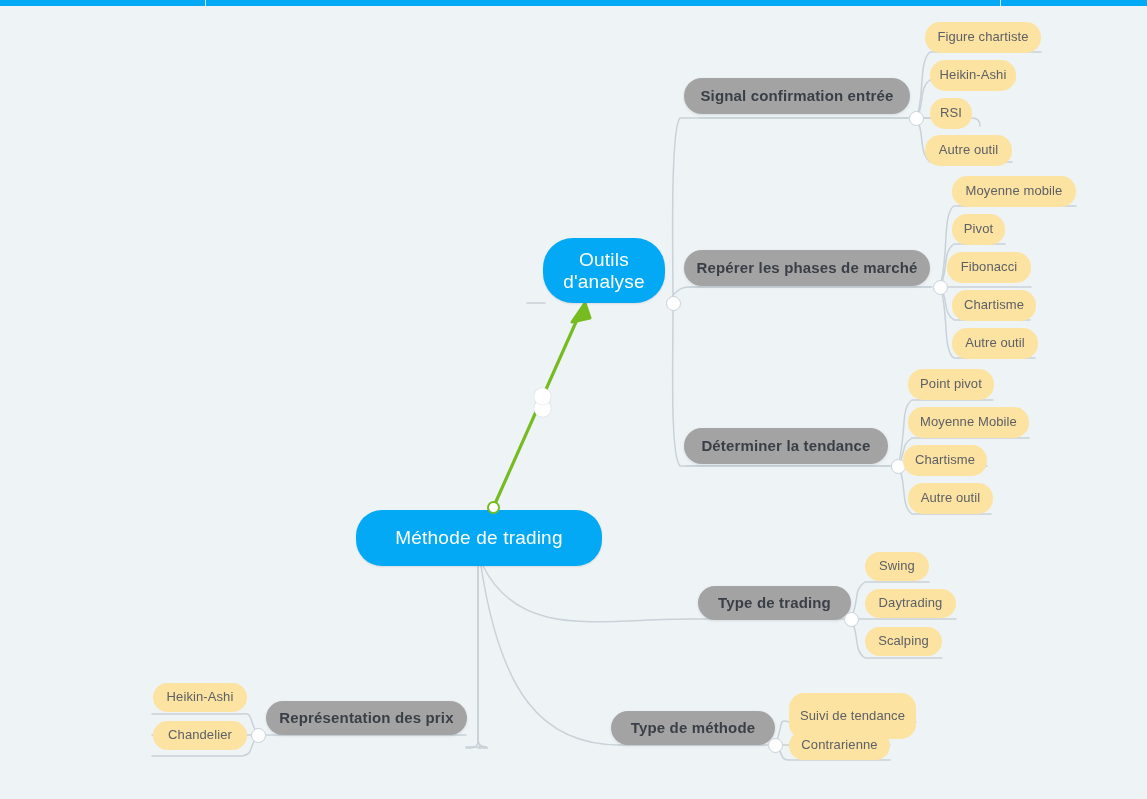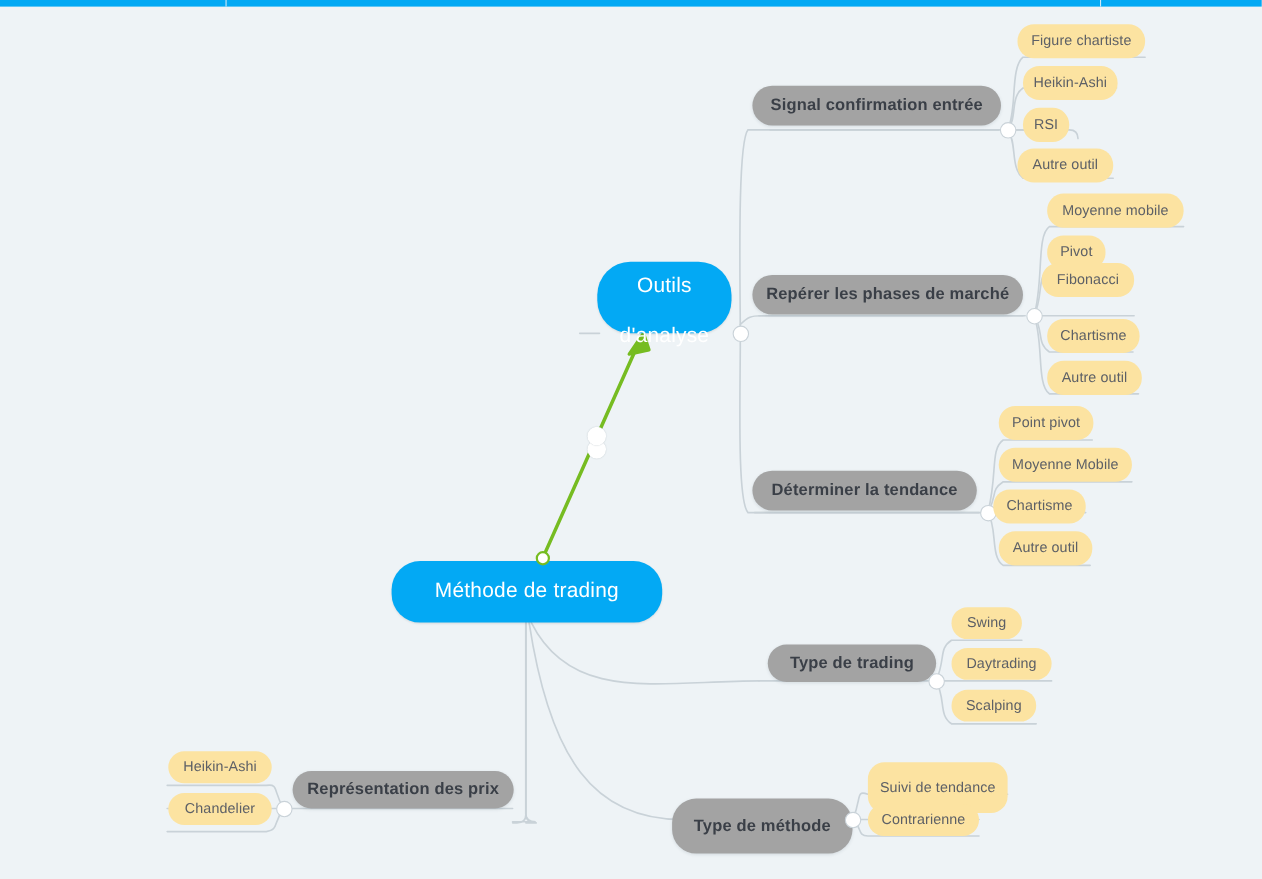--- a/index.html
+++ b/index.html
@@ -36,21 +36,21 @@
   
   .node.root {
     background: #03a9f4;
     color: #ffffff;
     border-radius: 26px;
     font-size: 19px;
     letter-spacing: .2px;
     box-shadow: 0 1px 2px rgba(0,0,0,.10);
   }
   .node.root.two-line { flex-direction: column; border-radius: 30px; }
-  .node.root.two-line span { display: block; margin-top: 24px; }
+  .node.root.two-line span { display: block; }
 
   
   .node.white {
     background: #a3a3a3;
     color: #3a3f47;
     border-radius: 22px;
     font-size: 15px;
     font-weight: bold;
     letter-spacing: .15px;
     box-shadow: 0 1px 3px rgba(40,60,80,.13);
@@ -193,21 +193,21 @@
   <span>Repérer les phases de marché</span>
 </div>
 <div class="hub" style="left:933px; top:280px;"></div>
 
 <div class="node yellow" style="left:952px; top:176px; width:124px; height:31px;">
   <span>Moyenne mobile</span>
 </div>
 <div class="node yellow" style="left:952px; top:214px; width:53px; height:31px;">
   <span>Pivot</span>
 </div>
-<div class="node yellow" style="left:947px; top:239px; width:84px; height:31px;">
+<div class="node yellow" style="left:947px; top:252px; width:84px; height:31px;">
   <span>Fibonacci</span>
 </div>
 <div class="node yellow" style="left:952px; top:290px; width:84px; height:31px;">
   <span>Chartisme</span>
 </div>
 <div class="node yellow" style="left:952px; top:328px; width:86px; height:31px;">
   <span>Autre outil</span>
 </div>
 
 <div class="node white" style="left:684px; top:428px; width:204px; height:36px;">
@@ -236,21 +236,21 @@
 <div class="node yellow" style="left:865px; top:552px; width:64px; height:29px;">
   <span>Swing</span>
 </div>
 <div class="node yellow" style="left:865px; top:589px; width:91px; height:29px;">
   <span>Daytrading</span>
 </div>
 <div class="node yellow" style="left:865px; top:627px; width:77px; height:29px;">
   <span>Scalping</span>
 </div>
 
-<div class="node white" style="left:611px; top:726px; width:164px; height:50px;">
+<div class="node white" style="left:611px; top:711px; width:164px; height:34px;">
   <span>Type de méthode</span>
 </div>
 <div class="hub" style="left:768px; top:738px;"></div>
 
 <div class="node yellow" style="left:789px; top:693px; width:127px; height:46px;">
   <span>Suivi de tendance</span>
 </div>
 <div class="node yellow" style="left:789px; top:731px; width:101px; height:29px;">
   <span>Contrarienne</span>
 </div>

